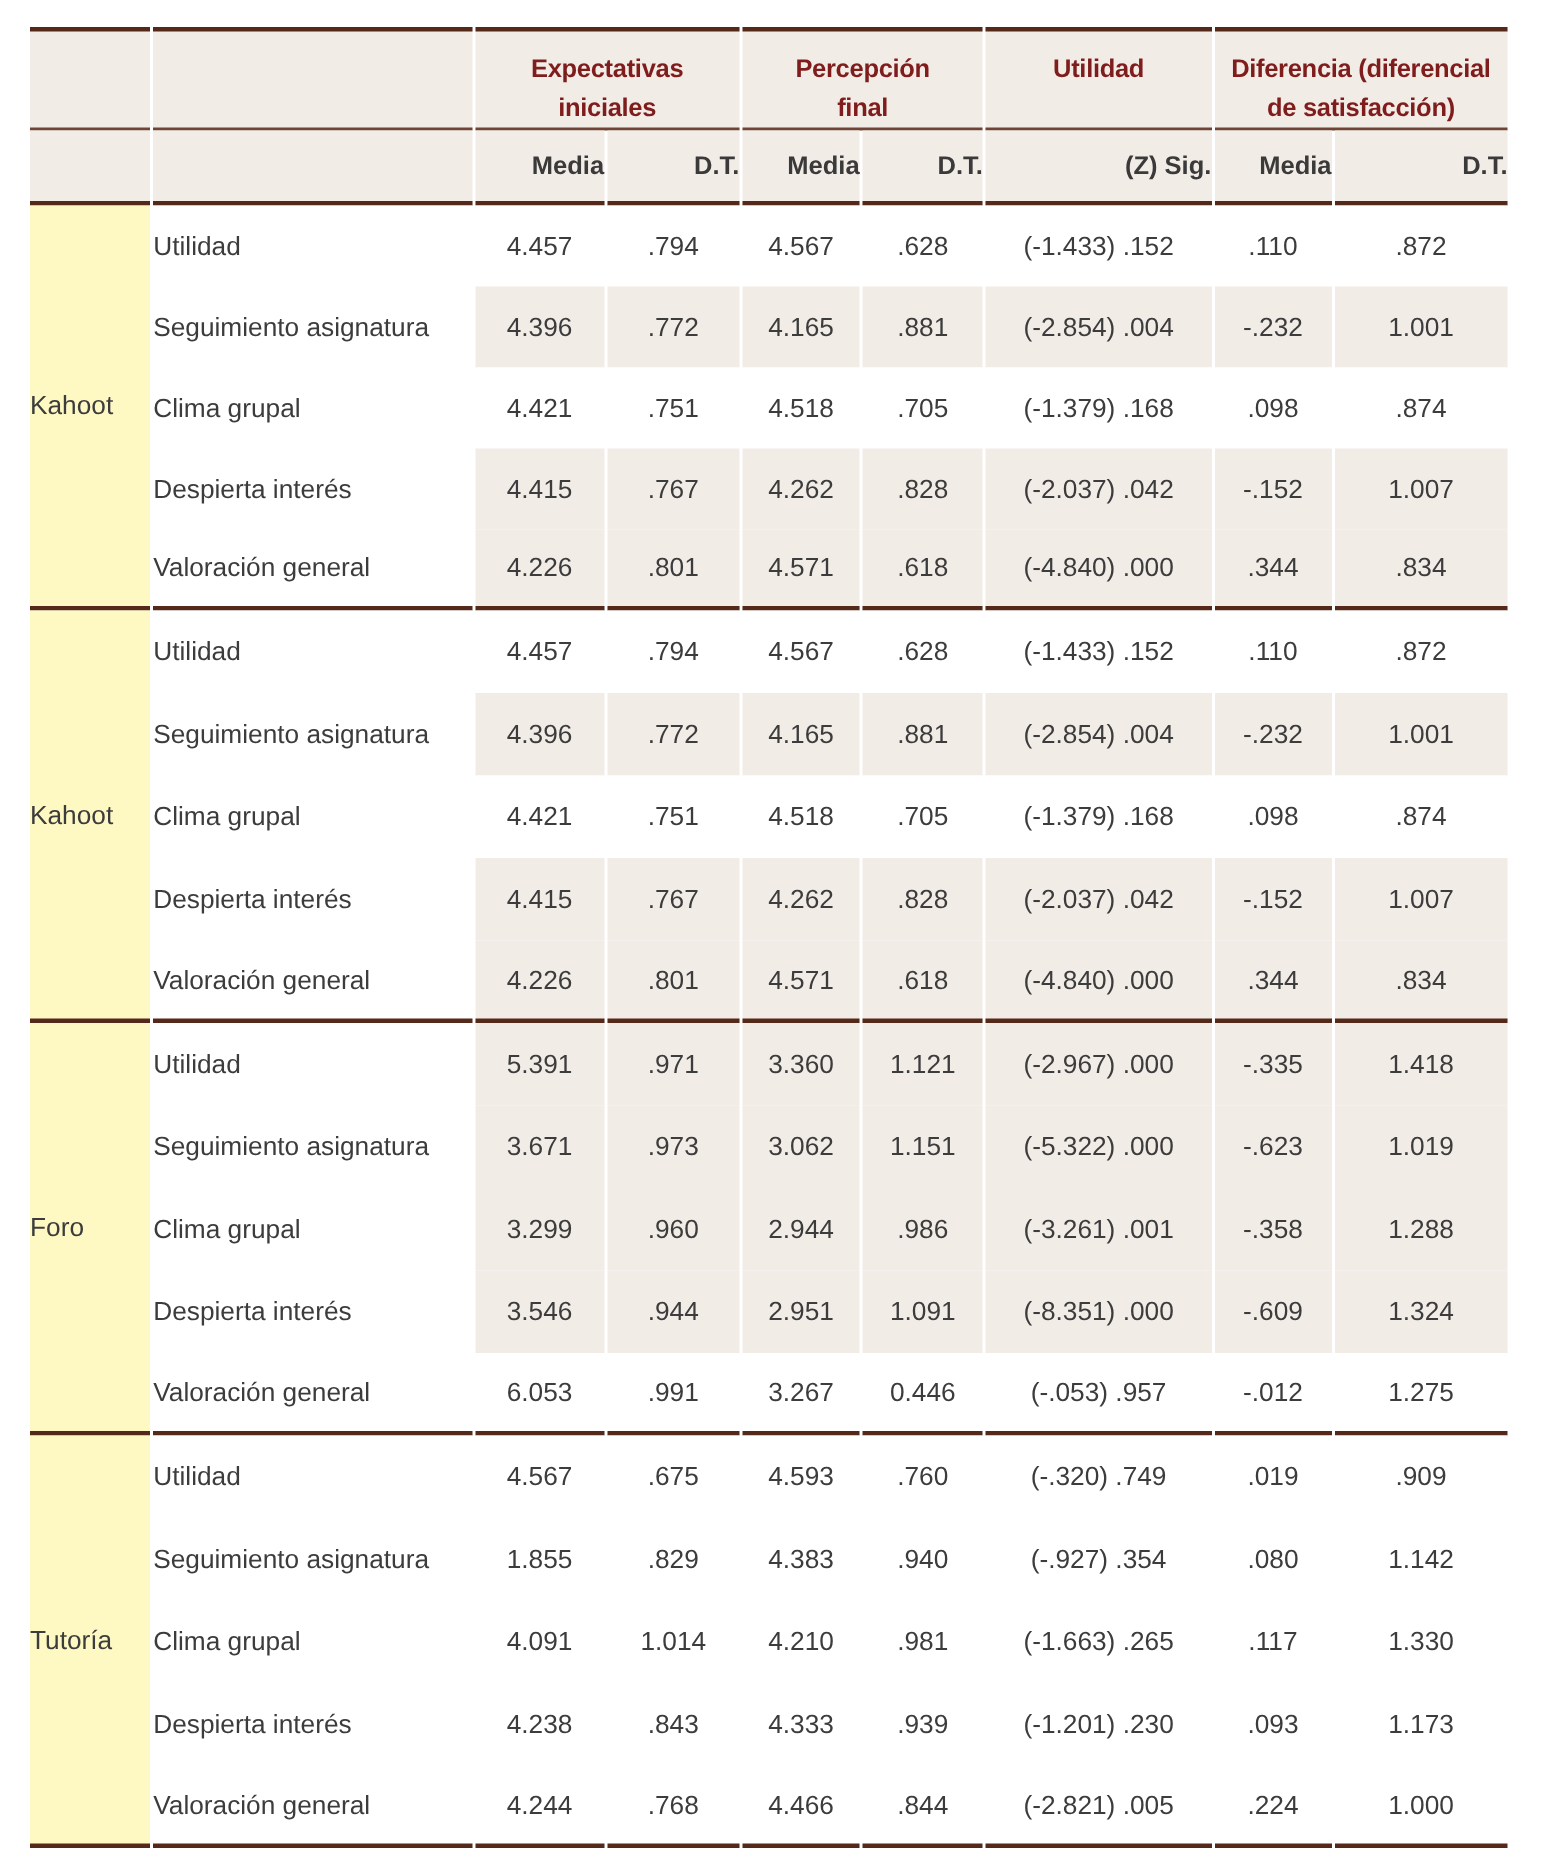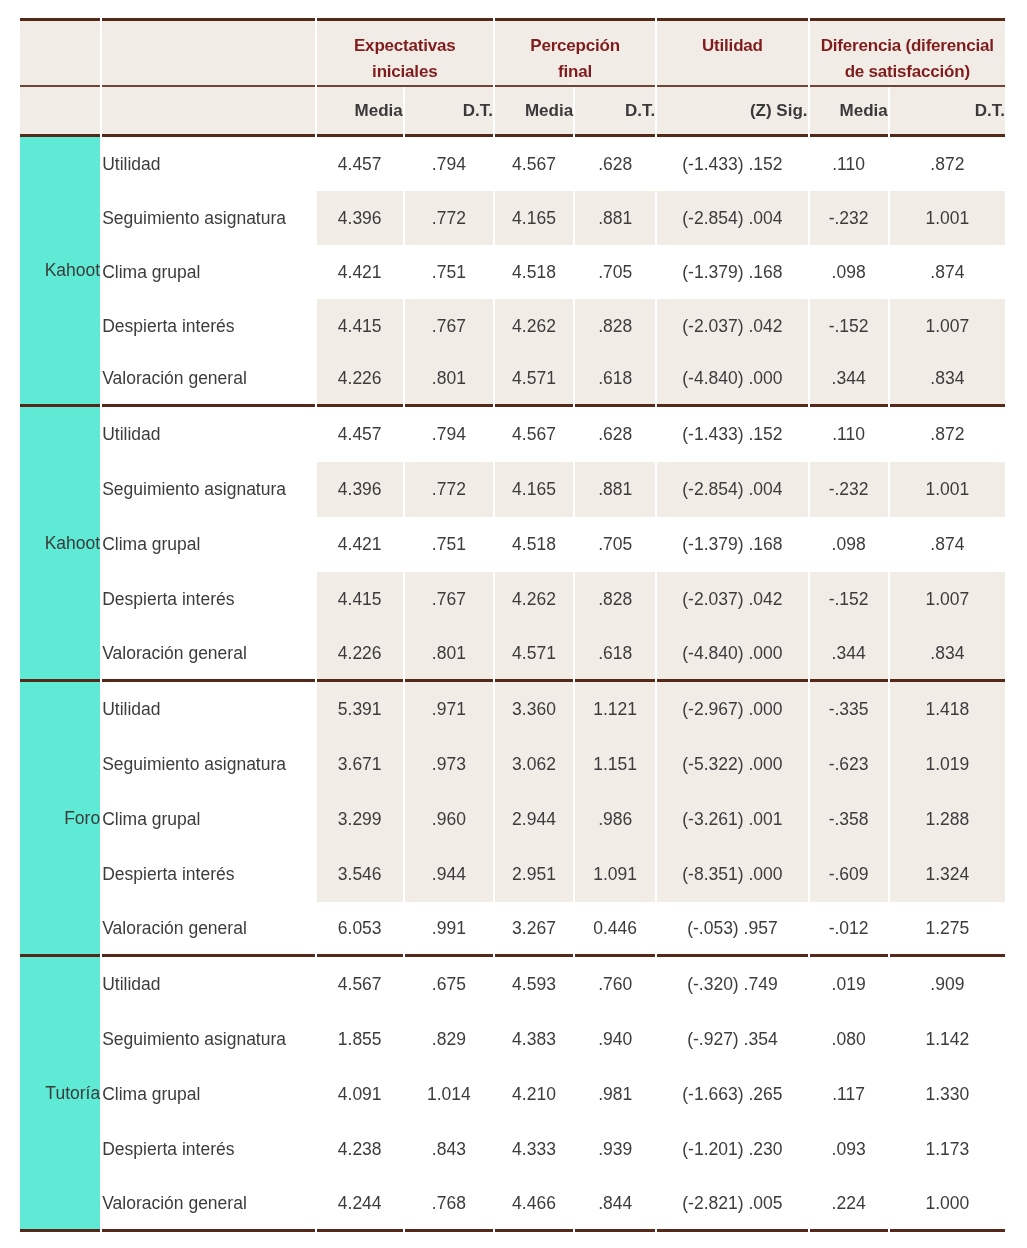--- a/index.html
+++ b/index.html
@@ -27,21 +27,21 @@
     height:50px; vertical-align:middle; text-align:right;
     font-size:17px; font-weight:bold; color:#3a3a3a;
   }
 
   
   tbody td { height:54px; vertical-align:middle; font-size:17.5px; background:#ffffff; }
   tbody tr.tall td { height:55px; }
   td.c { text-align:center; }
   td.shaded { background:var(--band); }
   td.label { text-align:left; padding-left:2px; }
-  td.group { text-align:right; border-bottom:3px solid var(--heavy); background:#5eead4; }
+  td.group { text-align:left; border-bottom:3px solid var(--heavy); background:#fef9c3; }
   tr.block-end td { border-bottom:3px solid var(--heavy); }
 </style>
 </head>
 <body>
 
 <div class="page" style="--band: #f2ece7; --heavy: #54291a; --light: #6f4434;">
   <table class="stats">
     <colgroup>
       <col style="width:80px">
         <col style="width:212px">

